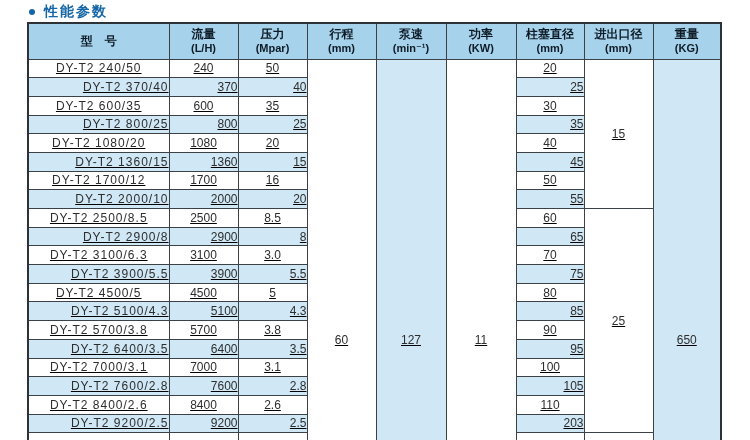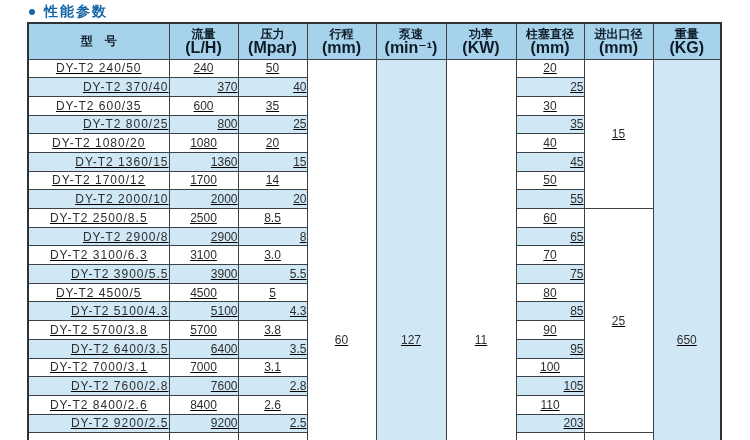--- a/index.html
+++ b/index.html
@@ -37,21 +37,21 @@
     padding: 0;
     text-align: center; vertical-align: middle;
     overflow: hidden;
   }
   .spec thead tr { height: 36px; }
   .spec th {
     background: #a6d3eb;
     font-size: 12px; font-weight: bold; color: #0e1a26;
     line-height: 14px;
   }
-  .spec th .h2 { font-size: 16px; }
+  .spec th .h2 { font-size: 11px; }
   .spec tbody tr { height: 18.7px; text-decoration: underline; }
   .spec tbody td {
     font-size: 12px; color: #2d2d2d;
     background: #ffffff;
     white-space: nowrap;
   }
   .spec tbody tr.alt td { background: #d0e8f6; text-align: right; }
   .spec td.model { letter-spacing: 1px; }
   .spec td.m-white { background: #ffffff !important; }
   .spec td.m-blue  { background: #d0e8f6 !important; }
@@ -157,21 +157,21 @@
         </tr>
         <tr class="alt">
           <td class="model">DY-T2 1360/15</td>
           <td>1360</td>
           <td>15</td>
           <td>45</td>
         </tr>
         <tr>
           <td class="model">DY-T2 1700/12</td>
           <td>1700</td>
-          <td>14</td>
+          <td>16</td>
           <td>50</td>
         </tr>
         <tr class="alt">
           <td class="model">DY-T2 2000/10</td>
           <td>2000</td>
           <td>20</td>
           <td>55</td>
         </tr>
         <tr>
           <td class="model">DY-T2 2500/8.5</td>

